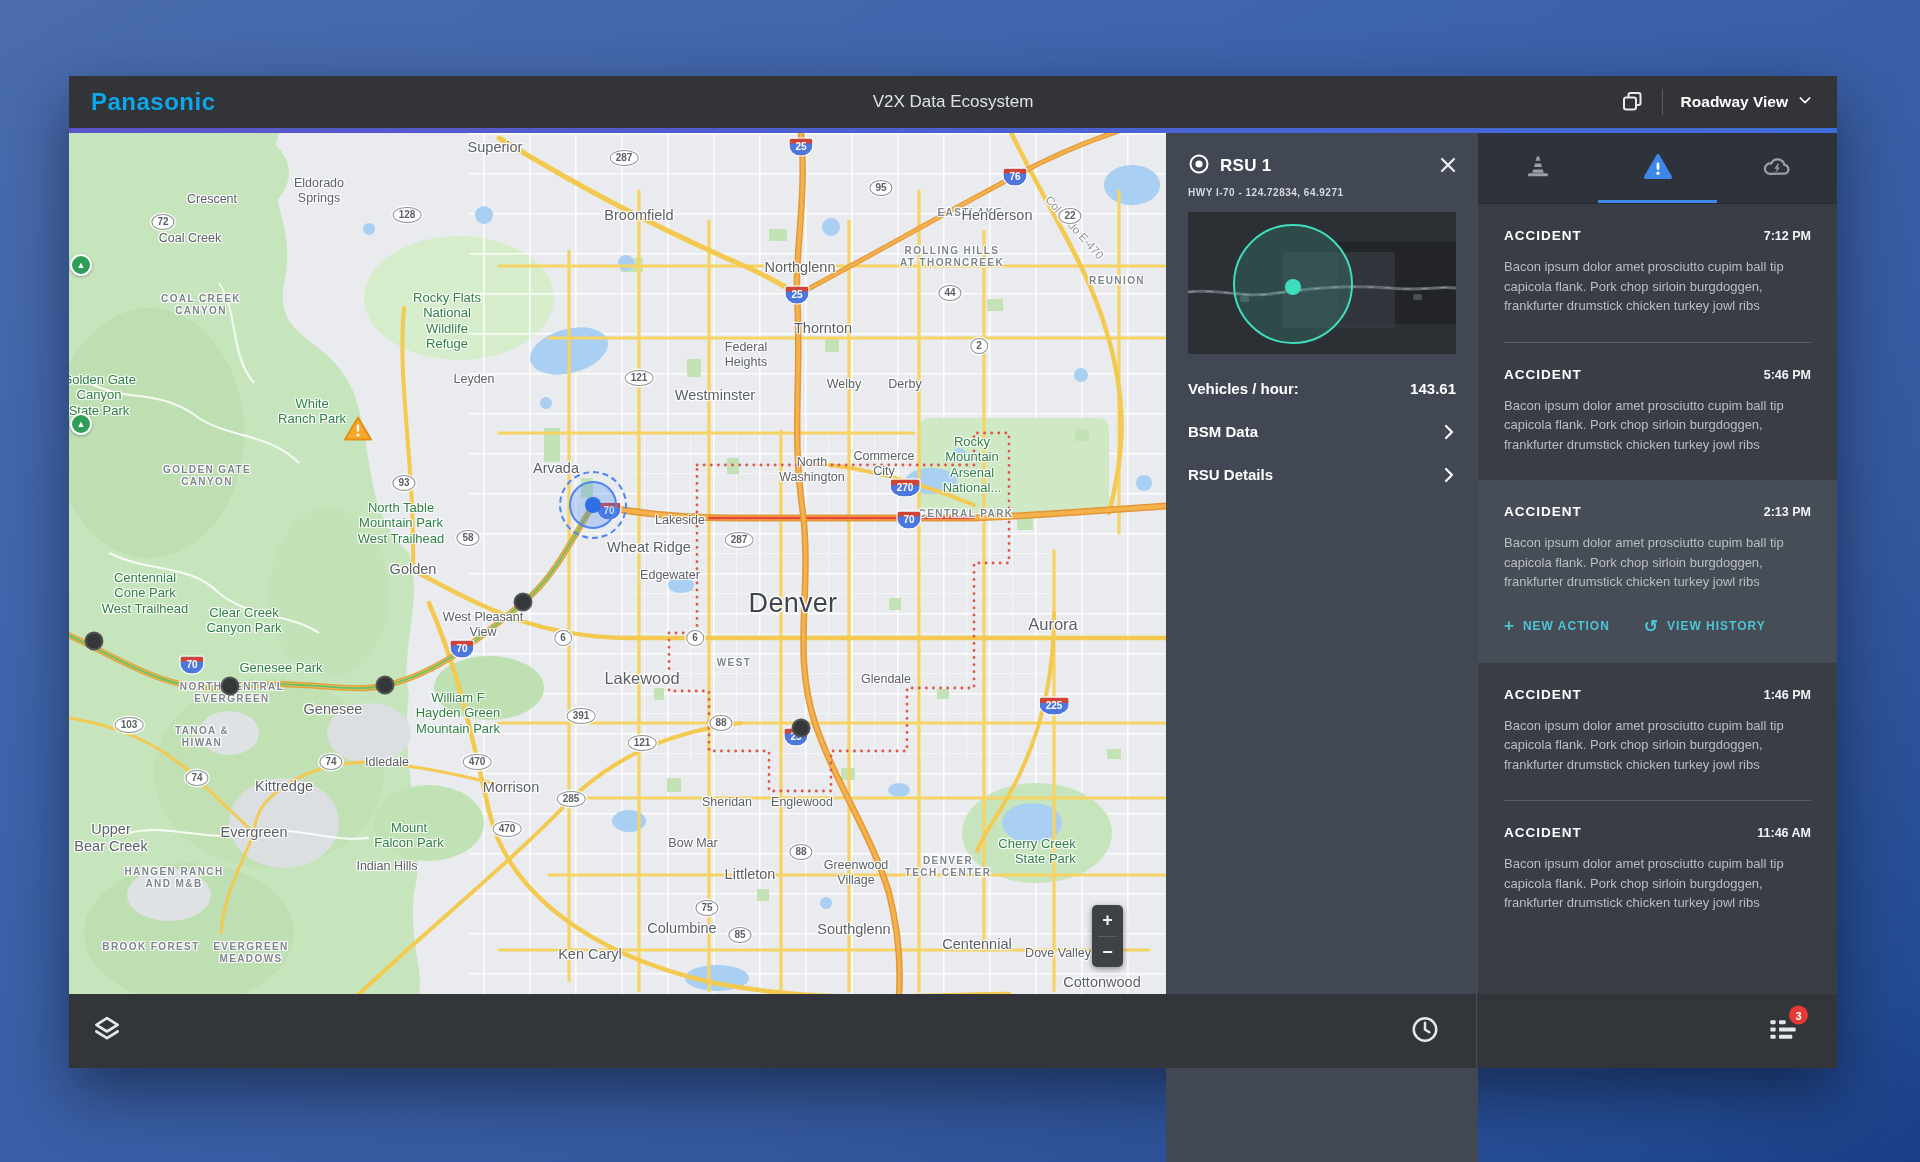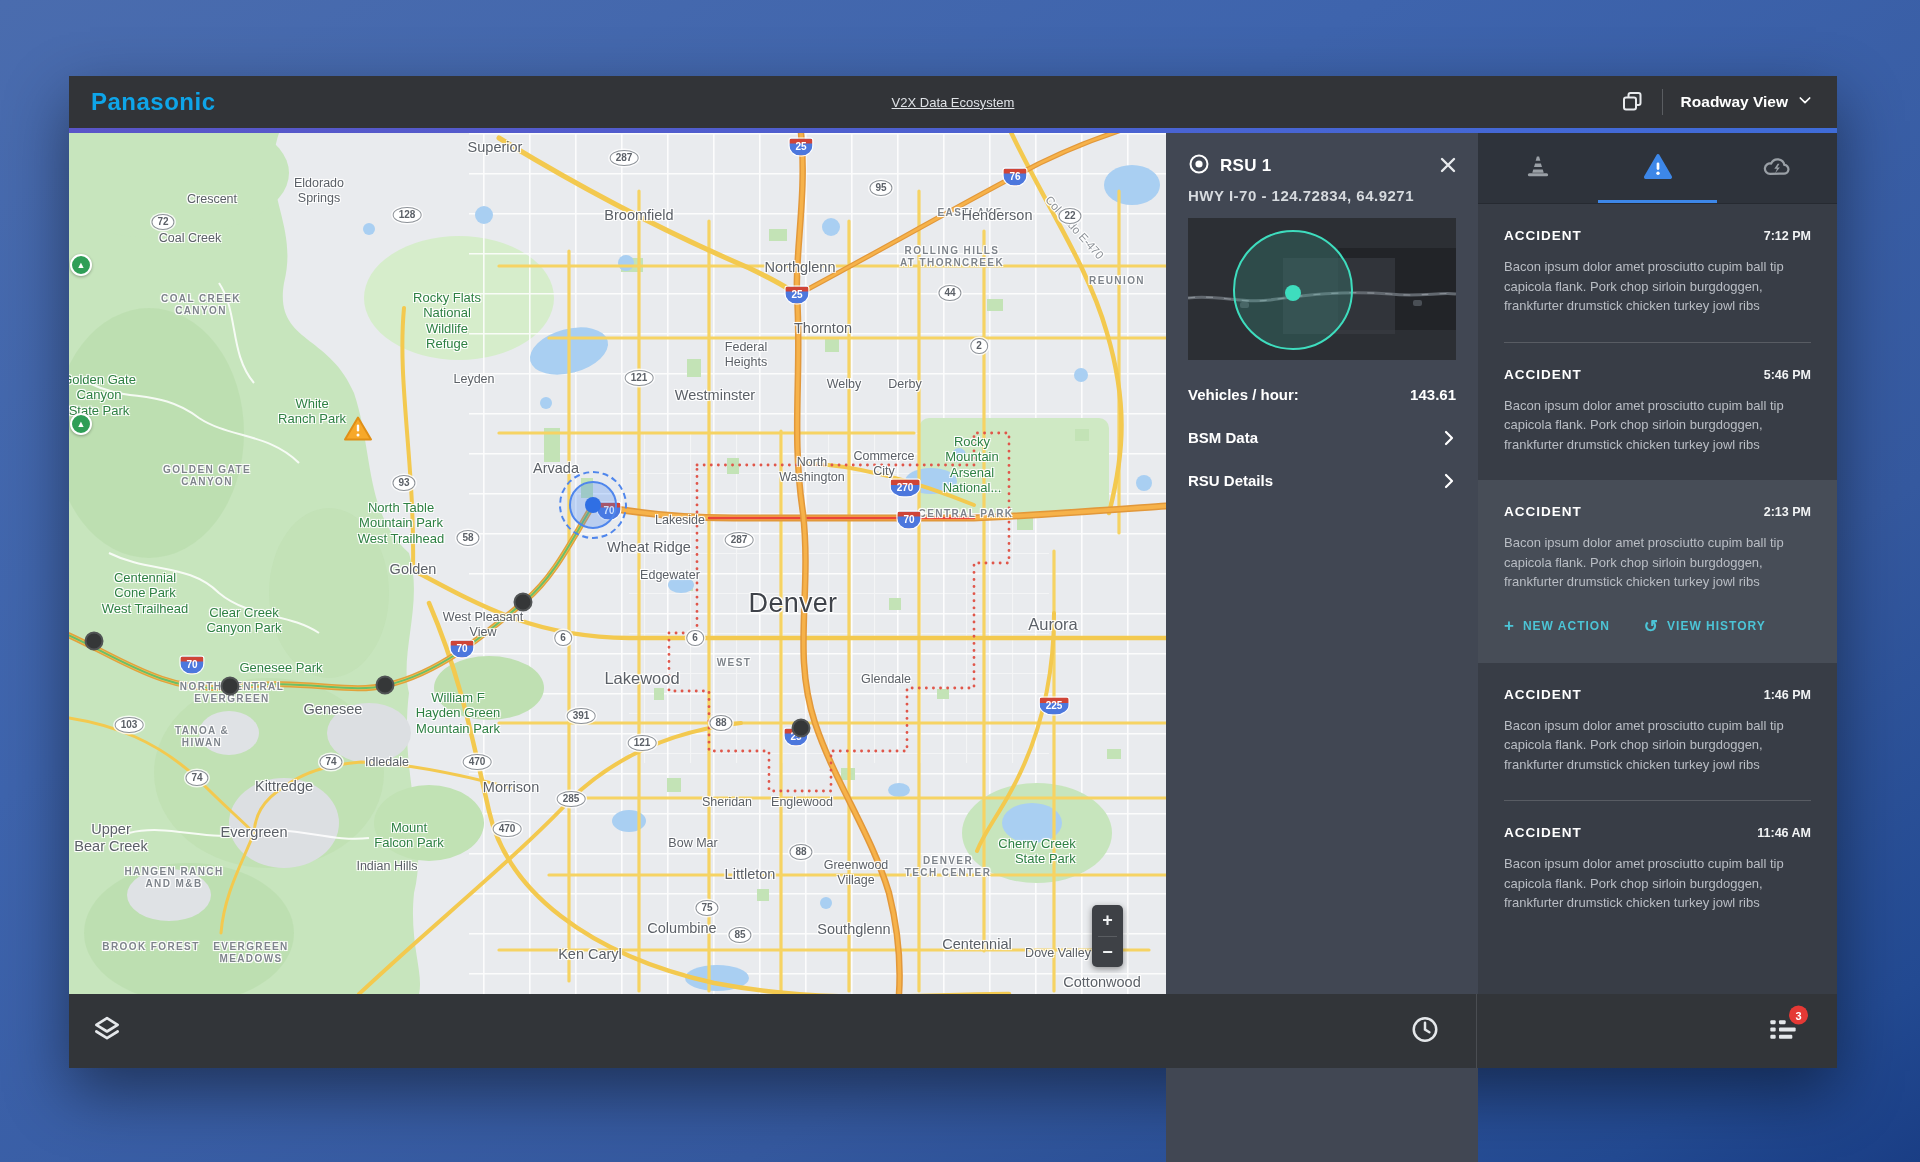--- a/index.html
+++ b/index.html
@@ -10,21 +10,21 @@
     position:relative;
   }
   .app {
     position:absolute; left:69px; top:76px; width:1768px; height:992px;
     background:#3a3f48; box-shadow:0 24px 60px rgba(0,0,0,.45);
     display:flex; flex-direction:column;
   }
   
   .hdr { height:52px; background:#323438; display:flex; align-items:center; position:relative; flex:0 0 auto; }
   .brand { color:#0ea5e9; font-size:24px; font-weight:800; letter-spacing:.5px; padding-left:22px; }
-  .hdr-title { position:absolute; left:0; right:0; text-align:center; color:#dfe2e6; font-size:13px;text-decoration:underline; }
+  .hdr-title { position:absolute; left:0; right:0; text-align:center; color:#dfe2e6; font-size:17px; }
   .hdr-right { margin-left:auto; display:flex; align-items:center; gap:18px; padding-right:24px; }
   .icon-btn { background:none; border:none; cursor:pointer; display:flex; align-items:center; }
   .hdr-div { width:1px; height:26px; background:#5a5d61; }
   .view-btn { background:none; border:none; color:#fff; font-size:15.5px; font-weight:600; display:flex; align-items:center; gap:9px; cursor:pointer; }
   .accent { height:5px; background:linear-gradient(90deg,var(--accent-left,#5a55c8),var(--accent-right,#3f6cd8)); flex:0 0 auto; }
   
   .content { display:flex; height:861px; flex:0 0 auto; }
   
   .map { width:1097px; height:861px; position:relative; overflow:hidden; background:#e9ebee; flex:0 0 auto; }
   .map-svg { position:absolute; left:0; top:0; width:100%; height:100%; }
@@ -53,21 +53,21 @@
          color:#fff; font-size:9px; display:flex; align-items:center; justify-content:center; box-shadow:0 1px 3px rgba(0,0,0,.3); cursor:pointer; }
   .zoomctl { position:absolute; left:1023px; top:772px; width:31px; height:62px; background:#3e4146; border-radius:5px; box-shadow:0 2px 6px rgba(0,0,0,.4);
              display:flex; flex-direction:column; align-items:center; }
   .zoomctl button { flex:1; width:100%; background:none; border:none; color:#f1f3f4; font-size:18px; font-weight:600; cursor:pointer; line-height:1; }
   .zc-div { width:19px; height:1px; background:#5a5d61; }
   
   .rsu-panel { width:312px; height:1115px; background:#414753; padding:0 22px; color:#fff; flex:0 0 auto; }
   .rsu-head { display:flex; align-items:center; margin-top:20px; gap:10px; }
   .rsu-title { font-size:17px; font-weight:700; letter-spacing:.3px; }
   .close-btn { margin-left:auto; background:none; border:none; color:#e8eaed; font-size:18px; cursor:pointer; line-height:1; }
-  .rsu-sub { margin-top:8px; font-size:15px; font-weight:700; letter-spacing:.5px; color:#d6dade; }
+  .rsu-sub { margin-top:8px; font-size:10px; font-weight:700; letter-spacing:.5px; color:#d6dade; }
   .minimap { margin-top:14px; width:268px; height:142px; background:#2c2f34; overflow:hidden; }
   .rsu-row { display:flex; align-items:center; justify-content:space-between; font-size:15px; font-weight:700; margin-top:26px; cursor:pointer; }
   .rsu-row.metric { cursor:default; }
   .chev { display:flex; }
   
   .right { width:359px; height:861px; background:#383d46; flex:0 0 auto; display:flex; flex-direction:column; }
   .tabbar { height:71px; background:#2e333b; border-bottom:1px solid #262a31; display:flex; flex:0 0 auto; }
   .tab { flex:1; display:flex; align-items:center; justify-content:center; position:relative; background:none; border:none; cursor:pointer; }
   .tab.active::after { content:""; position:absolute; left:0; right:0; bottom:0; height:3px; background:var(--tab-active,#3d87e8); }
   .cards { overflow:hidden; }

